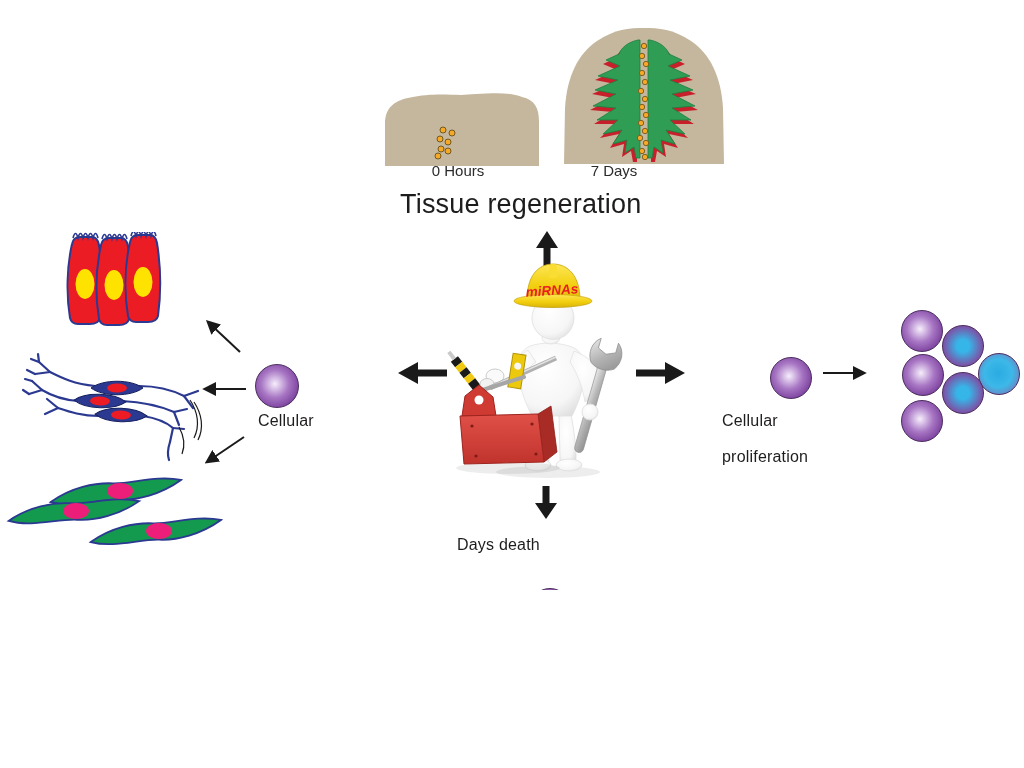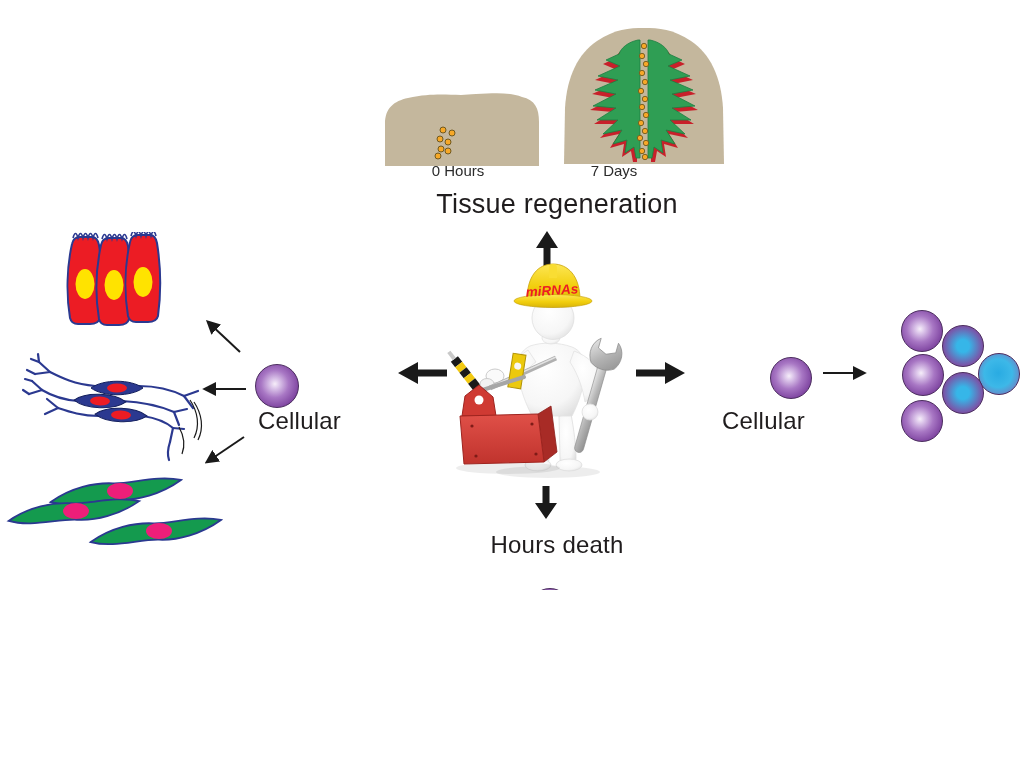--- a/index.html
+++ b/index.html
@@ -1,20 +1,20 @@
 <!DOCTYPE html>
 <html><head>
 <meta charset="utf-8">
 <style>
   html,body{margin:0;padding:0;background:#ffffff;}
   .canvas{position:relative;width:1024px;height:590px;background:#ffffff;overflow:hidden;
           font-family:"Liberation Sans",sans-serif;color:#1f1c1d;}
   .abs{position:absolute;}
-  .lbl{position:absolute;color:#1f1c1d;font-size:24px;line-height:36px;letter-spacing:0.2px;}
-  .lbl.center{text-align:center;}
+  .lbl{position:absolute;color:#1f1c1d;font-size:16px;line-height:36px;letter-spacing:0.2px;}
+  .lbl.center{text-align:left;}
   .small-lbl{position:absolute;color:#2b2b2b;font-size:15px;text-align:center;}
   .sphere{position:absolute;border-radius:50%;border:1.5px solid #4a2b5e;
           background:radial-gradient(circle at 45% 45%, #f6eef9 0%, #dcc6ea 14%, #a877c4 42%, #7e44a0 74%, #6d3692 100%);}
   .sphere.blue-core{background:radial-gradient(circle at 50% 50%, #36b6e8 0%, #36b6e8 22%, #7a55a8 68%, #6f4398 100%);}
   .sphere.cyan{background:radial-gradient(circle at 48% 48%, #29abe2 0%, #3db8e8 48%, #8a64ae 96%);}
   svg{display:block;}
 </style>
 </head>
 <body>
 
@@ -285,23 +285,24 @@
     <div class="sphere" style="left:901px;top:310px;width:40px;height:40px;"></div>
     <div class="sphere blue-core" style="left:942px;top:325px;width:40px;height:40px;"></div>
     <div class="sphere" style="left:902px;top:354px;width:40px;height:40px;"></div>
     <div class="sphere cyan" style="left:978px;top:353px;width:40px;height:40px;"></div>
     <div class="sphere blue-core" style="left:942px;top:372px;width:40px;height:40px;"></div>
     <div class="sphere" style="left:901px;top:400px;width:40px;height:40px;"></div>
   </div>
 
   <div class="lbl" style="left:722px;top:403px;">
     <div>Cellular</div>
+    <div>proliferation</div>
   </div>
 
-  <div class="lbl center" style="left:457px;top:527px;width:200px;">Hours death</div>
+  <div class="lbl center" style="left:457px;top:527px;width:200px;">Days death</div>
 
   <div class="sphere" style="left:529px;top:588px;width:40px;height:40px;"></div>
 
   <svg class="abs" style="left:540px;top:628px;" width="18" height="34" viewBox="0 0 18 34">
     <line x1="9" y1="3" x2="9" y2="30" stroke="#1a1a1a" stroke-width="2" marker-end="url(#ah)"></line>
   </svg>
 
   <svg class="abs" style="left:492px;top:654px;" width="118" height="56" viewBox="0 0 118 56">
     <defs>
       <radialGradient id="splatG" cx="50%" cy="48%" r="60%">

